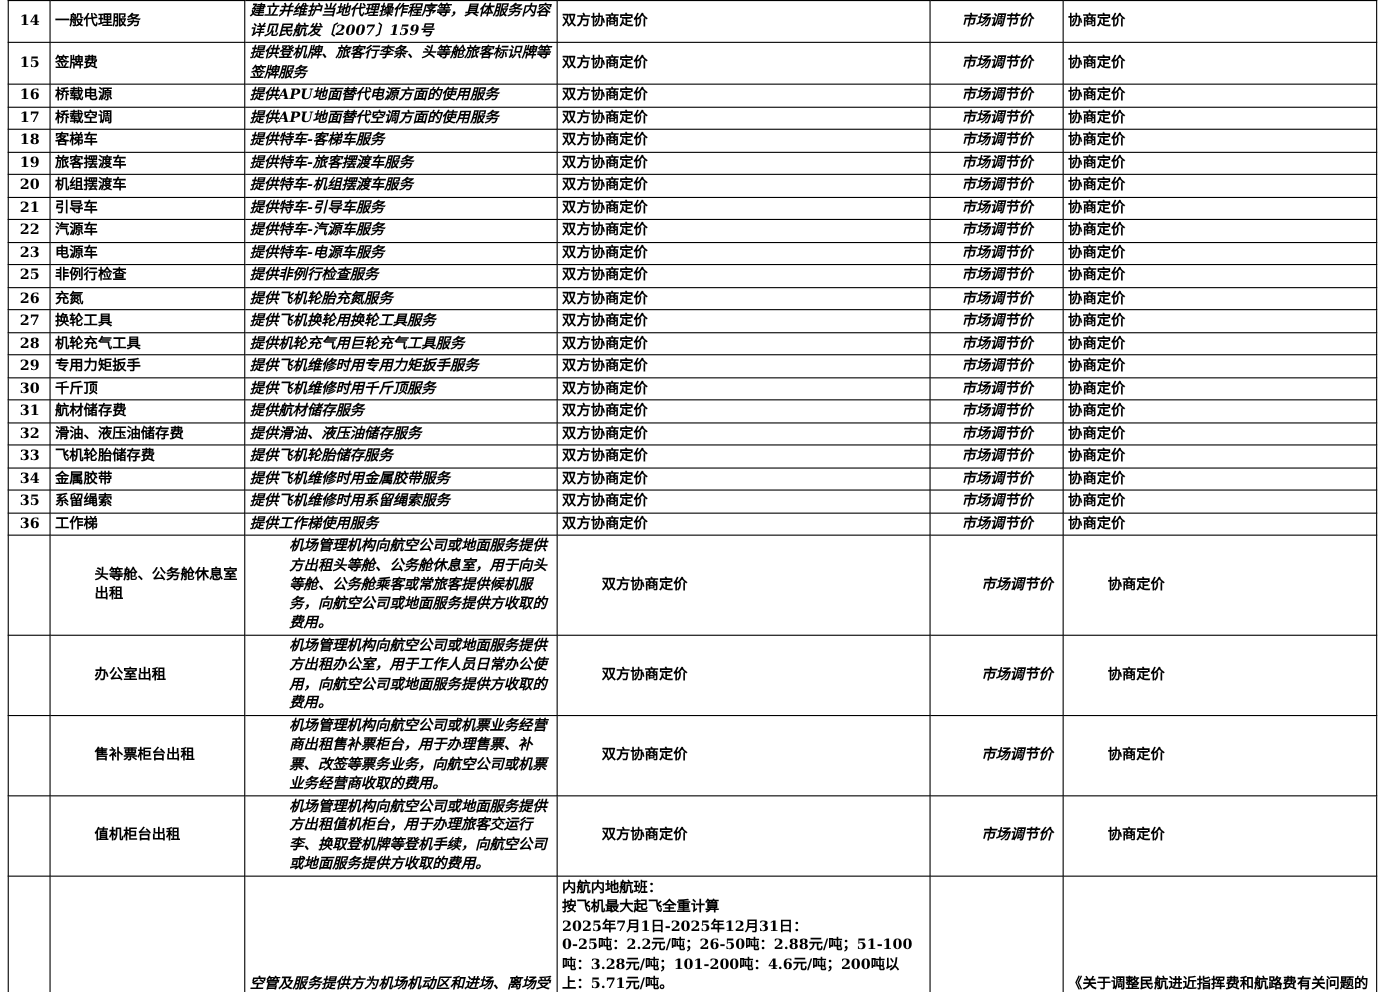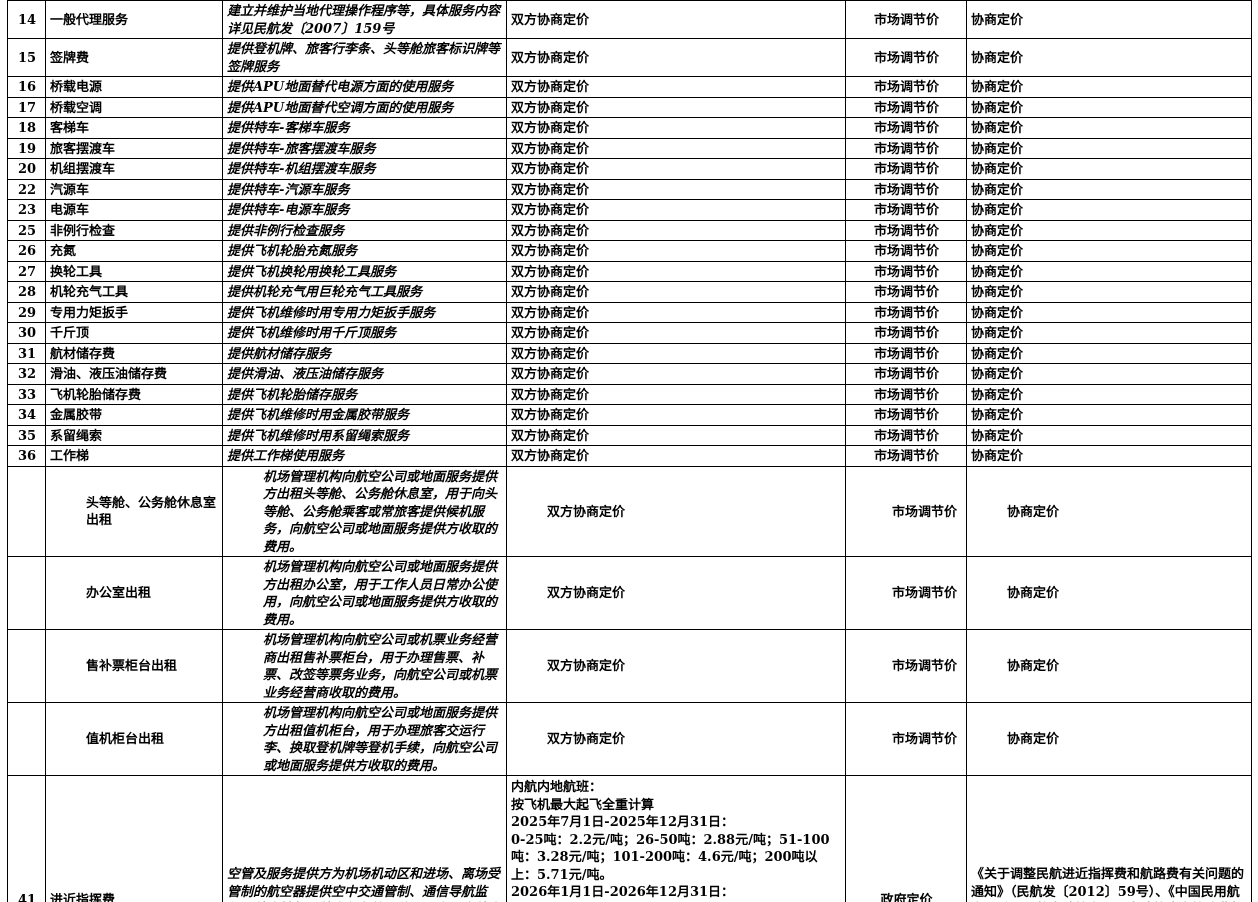--- a/index.html
+++ b/index.html
@@ -50,21 +50,21 @@
 
   td.col-no {
     text-align: center;
     font-size: 12.5px;
     font-weight: 700;
     margin-top: 32px;
   }
   td.col-name   { text-align: left; margin-top: 40px; }
   td.col-desc   { text-align: left; font-style: italic; }
   td.col-std    { text-align: left; }
-  td.col-mgmt   { text-align: center; }
+  td.col-mgmt   { text-align: center; font-style: italic; }
   td.col-ref    { text-align: left; }
 
   
   tr.r-compact td { height: 16px; }
   tr.r-compact td.col-desc,
   tr.r-compact td.col-std { white-space: nowrap; }
 
   
   tr.r-two td { height: 35px; }
 
@@ -232,20 +232,40 @@
           </td>
           <td class="col-mgmt">
             <span class="txt-block">市场调节价</span>
           </td>
           <td class="col-ref">
             <span class="txt-block">协商定价</span>
           </td>
         </tr>
         <tr class="r-compact">
           <td class="col-no">
+            <span class="txt-block">21</span>
+          </td>
+          <td class="col-name">
+            <span class="txt-block">引导车</span>
+          </td>
+          <td class="col-desc">
+            <span class="txt-block">提供特车-引导车服务</span>
+          </td>
+          <td class="col-std">
+            <span class="txt-block">双方协商定价</span>
+          </td>
+          <td class="col-mgmt">
+            <span class="txt-block">市场调节价</span>
+          </td>
+          <td class="col-ref">
+            <span class="txt-block">协商定价</span>
+          </td>
+        </tr>
+        <tr class="r-compact">
+          <td class="col-no">
             <span class="txt-block">22</span>
           </td>
           <td class="col-name">
             <span class="txt-block">汽源车</span>
           </td>
           <td class="col-desc">
             <span class="txt-block">提供特车-汽源车服务</span>
           </td>
           <td class="col-std">
             <span class="txt-block">双方协商定价</span>

